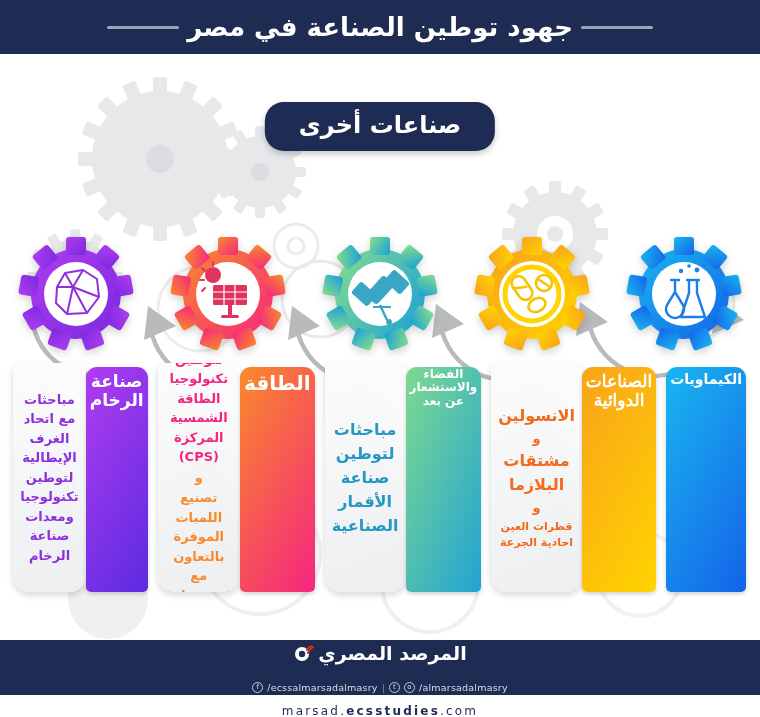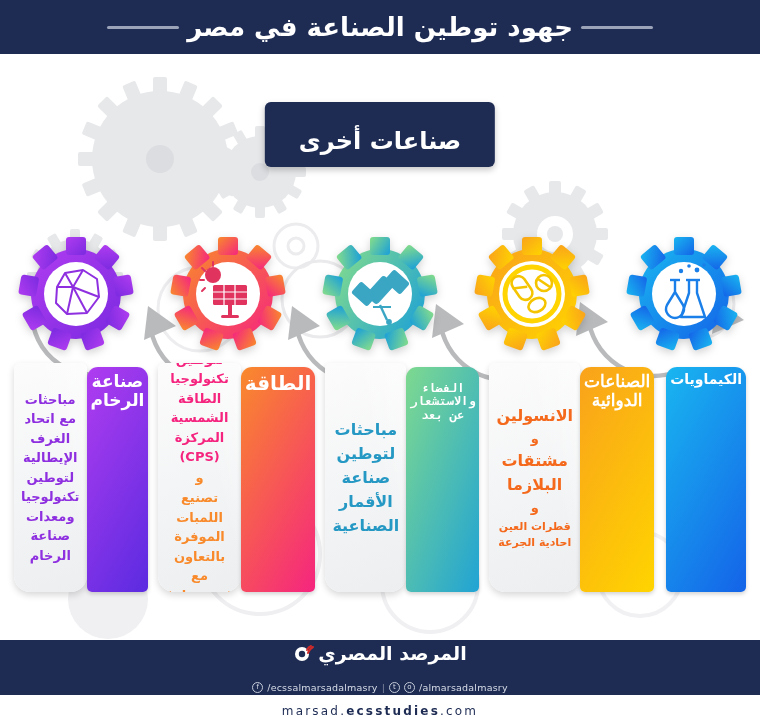--- a/index.html
+++ b/index.html
@@ -32,21 +32,21 @@
     background:#ffffff; overflow:hidden;
   }
 
   
   .bg-gears { position:absolute; inset:0; z-index:1; }
 
   
   .badge {
     position:absolute; left:50%; top:48px; transform:translateX(-50%);
     background:#1e2c54; color:#fff;
-    padding:25px 34px 12px; border-radius:6px;
+    padding:9px 34px 12px; border-radius:19px;
     font-size:24px; font-weight:bold; white-space:nowrap;
     box-shadow:0 3px 6px rgba(0,0,0,.22);
     z-index:30; direction:rtl;
   }
 
   
   .rings { position:absolute; left:0; top:0; width:760px; height:586px; z-index:8; }
 
   
   .gearrow {
@@ -92,21 +92,21 @@
   }
   .card-text { font-weight:bold; line-height:1.5; direction:rtl; position:relative; z-index:2; }
   .card-text .sm { font-size:11px; }
   .card-text .md { font-size:13px; }
   .card-text .lg { font-size:16px; }
   .card-text .conj { font-size:13px; display:block; margin:1px 0; }
 
   
   .head-1 { font-size:17px; }
   .head-2 { font-size:20px; }
-  .head-3 { font-size:12px; padding-top:16px;font-family:Liberation Mono, monospace; }
+  .head-3 { font-size:12px; padding-top:1px; }
   .head-4 { font-size:17px;font-family:Liberation Serif, serif; }
   .head-5 { font-size:14px; }
 
   
   .footer {
     position:absolute; left:0; top:640px; width:760px; height:77px; background:#ffffff;
   }
   .footer-bar {
     position:absolute; left:0; top:0; width:760px; height:55px;
     background:#1e2c54;

